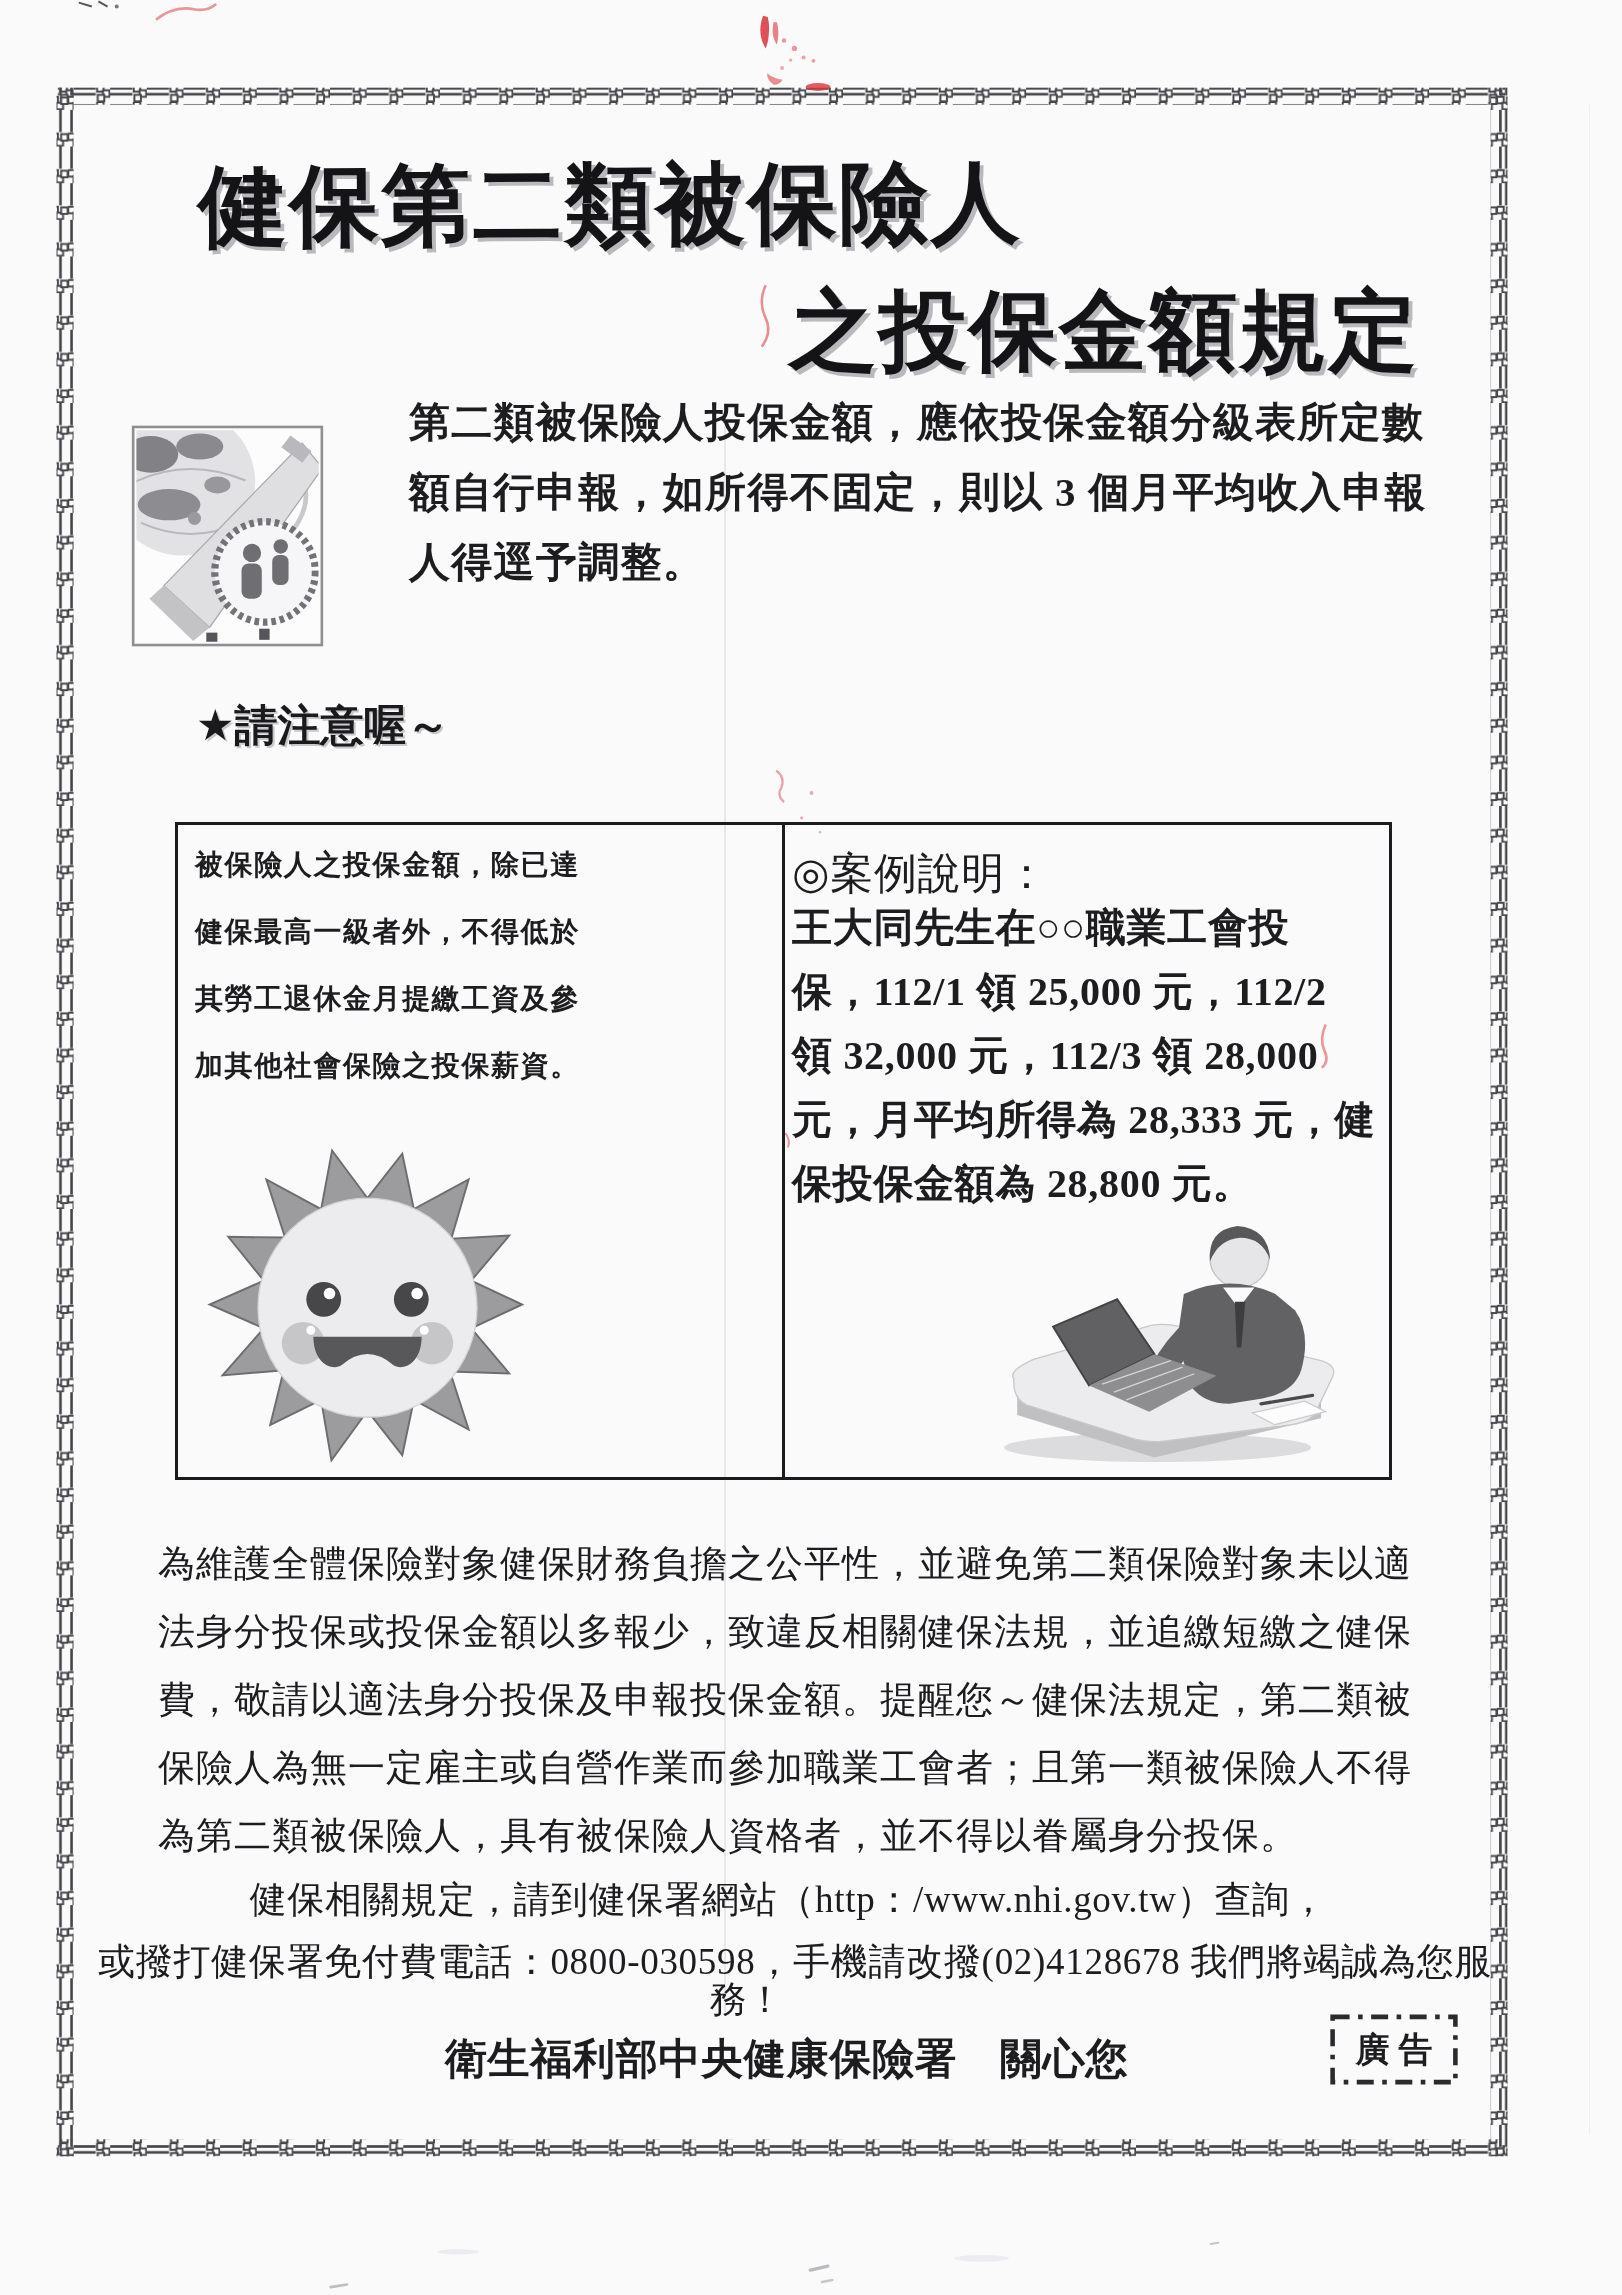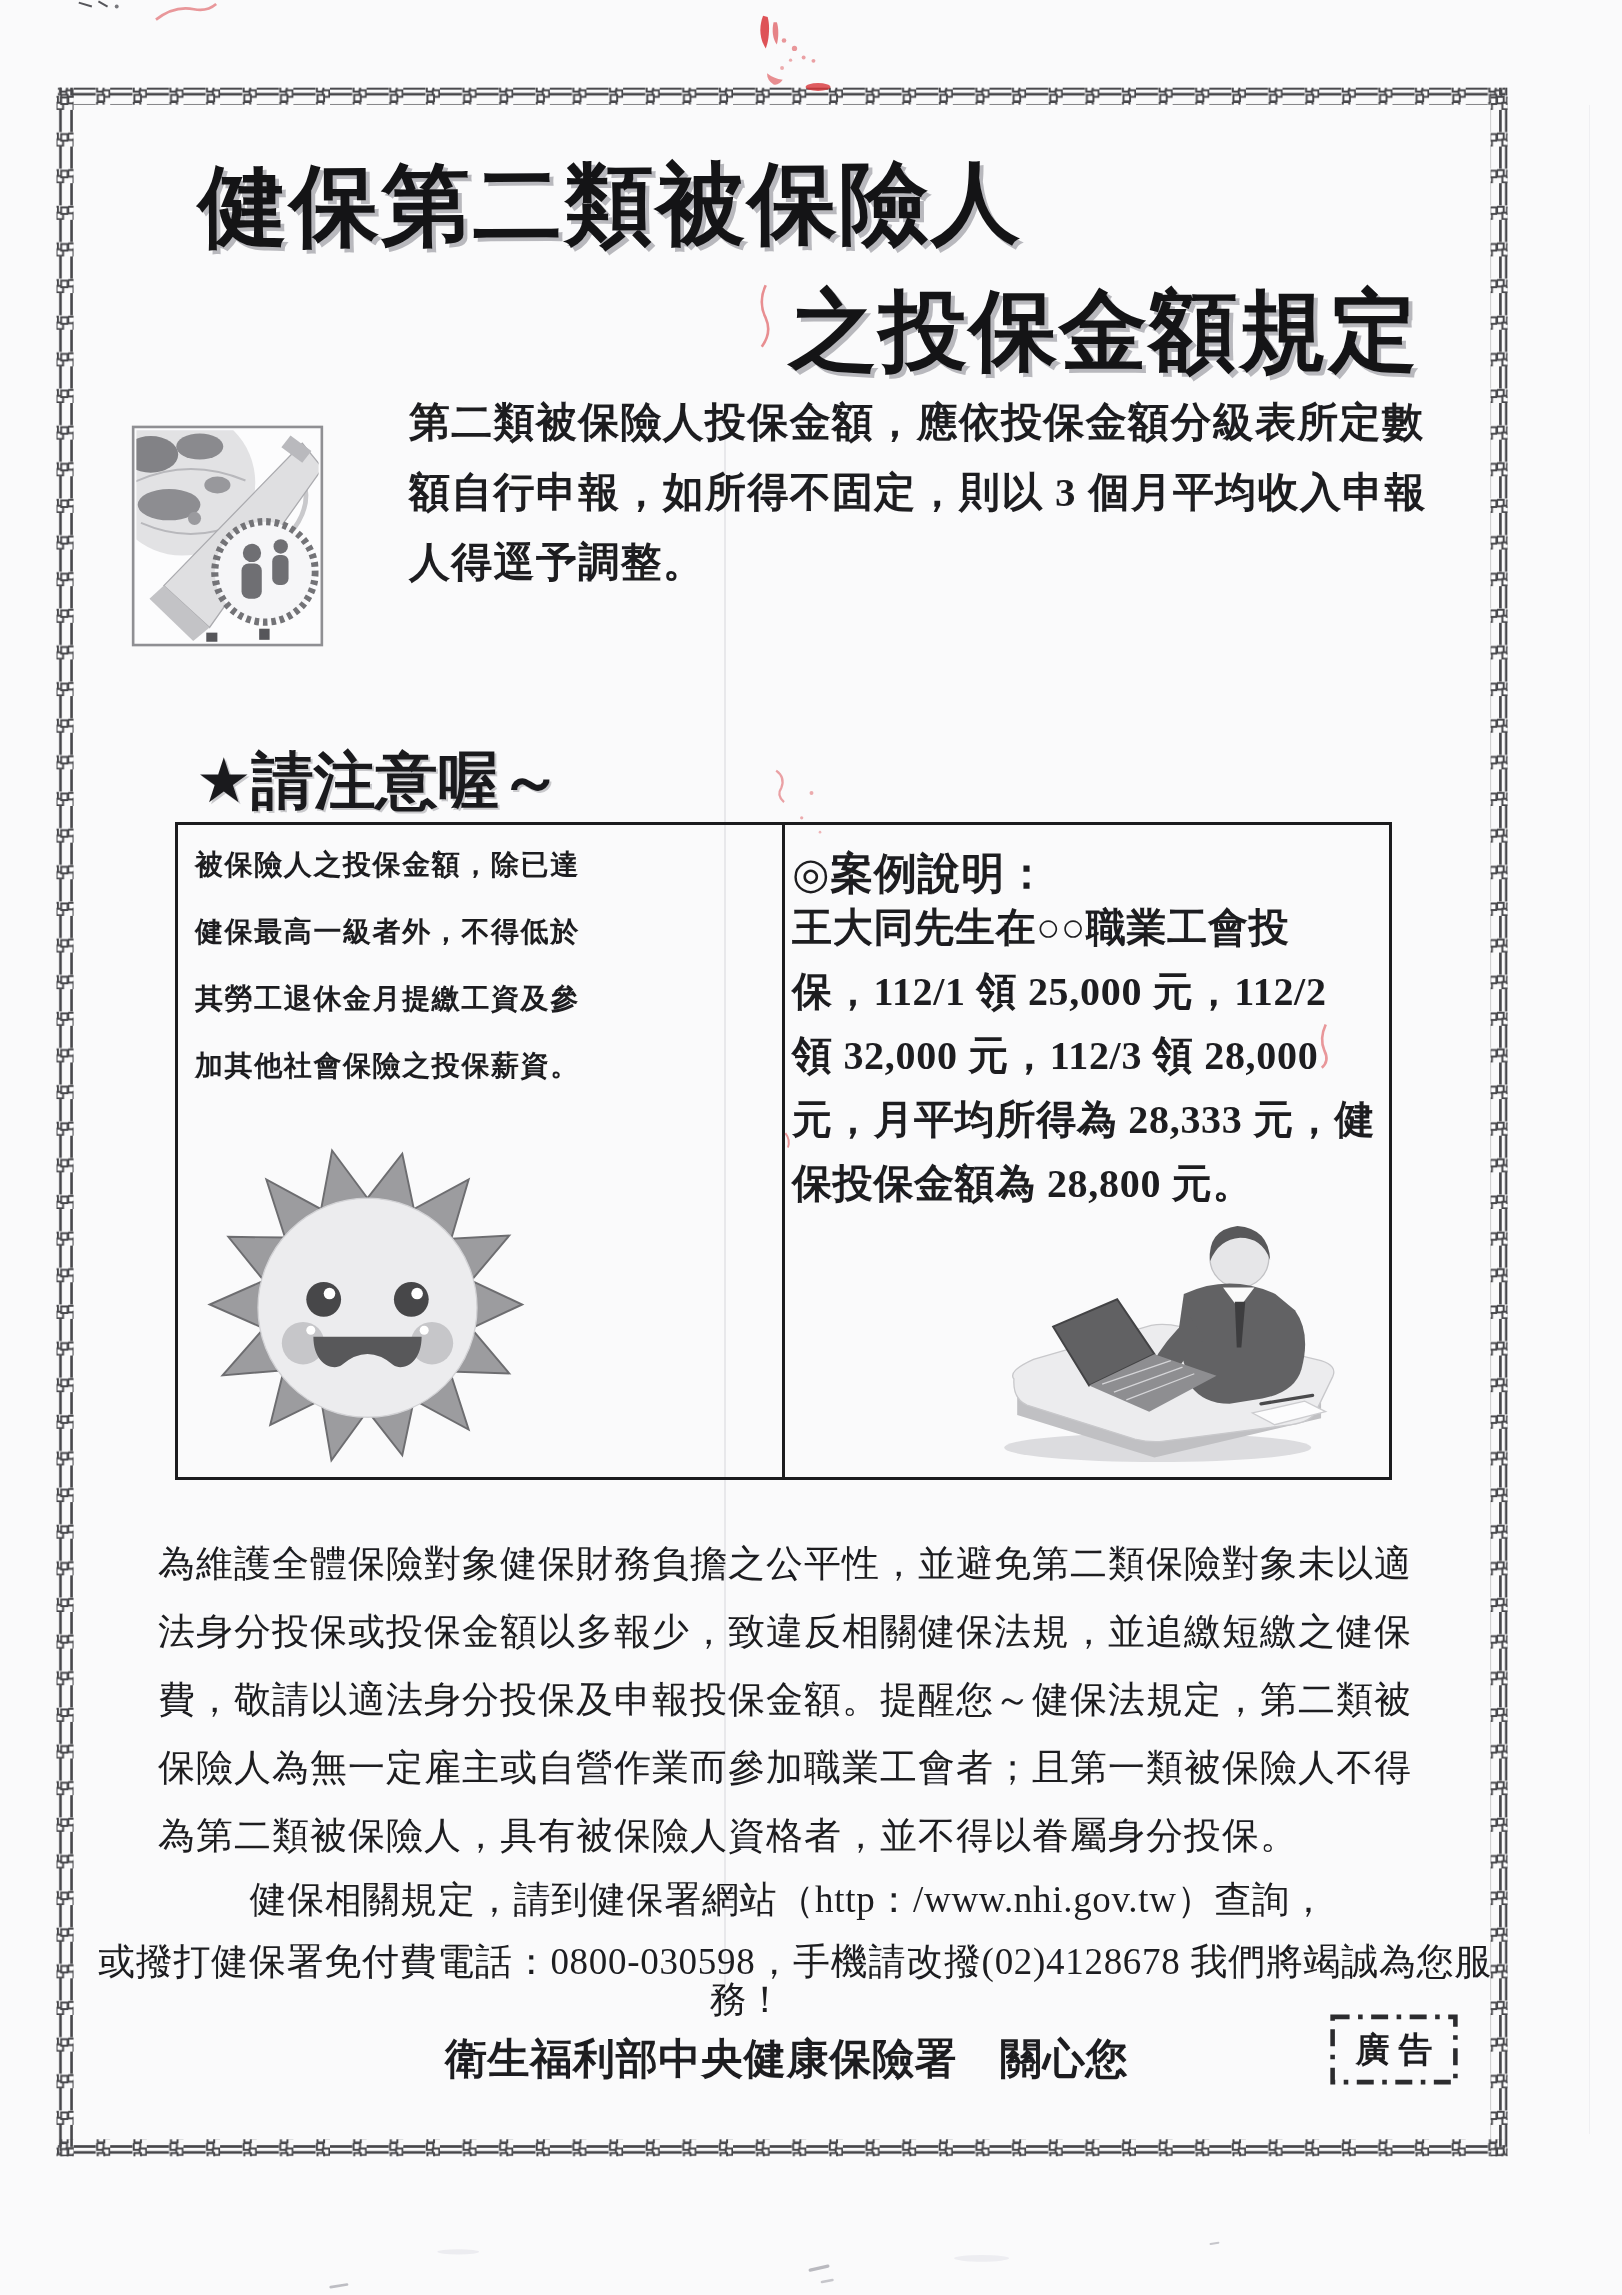--- a/index.html
+++ b/index.html
@@ -14,28 +14,28 @@
   .hei{font-family:"Liberation Sans","DejaVu Sans",sans-serif;font-weight:900;}
   .title-line{
     color:#141416;
     text-shadow:3.9px 3.9px 0 rgba(105,105,112,.45);
     letter-spacing:2.6px;
   }
   .page-title-1{left:198px;top:145px;font-size:89px;transform:rotate(-.3deg);}
   .page-title-2{left:789px;top:272px;font-size:88px;letter-spacing:2px;}
   .intro{left:409px;top:387px;width:1047px;font-size:41px;line-height:70px;
          letter-spacing:1.3px;font-weight:700;}
-  .notice-heading{left:196px;top:739px;font-size:62px;color:#1a1a1d;
+  .notice-heading{left:196px;top:697px;font-size:43px;color:#1a1a1d;
                   text-shadow:2px 2px 0 rgba(110,110,118,.35);}
   .rule-box{left:175px;top:822px;width:1211px;height:652px;
             border:3.3px solid #1c1c1e;background:transparent;}
   .rule-box .divider{position:absolute;left:604px;top:0;bottom:0;width:3.3px;background:#1c1c1e;}
   .left-cell-text{left:195px;top:831px;width:582px;font-size:28px;line-height:67px;
                   letter-spacing:1.6px;font-weight:600;}
-  .case-heading{left:792px;top:845px;font-size:43px;font-weight:700;letter-spacing:0.7px;}
+  .case-heading{left:792px;top:845px;font-size:43px;font-weight:400;letter-spacing:0.7px;}
   .case-lines{left:792px;top:896px;width:595px;font-size:40px;line-height:64px;
               letter-spacing:0.7px;font-weight:600;}
   .warning{left:158px;top:1530px;width:1315px;font-size:37px;line-height:68px;
            letter-spacing:1px;font-weight:400;}
   .contact-line{left:98px;width:1381px;text-align:center;font-size:37px;letter-spacing:0.7px;}
   .c1{top:1875px;}
   .c2{top:1928px;margin-top:9px;}
   .c3{left:681px;width:131px;top:1975px;font-size:37px;text-align:center;}
   .footer-line{left:0;width:1623px;top:2031px;text-align:center;font-size:42px;
                font-weight:700;letter-spacing:0.7px;transform:translateX(-25px);}

